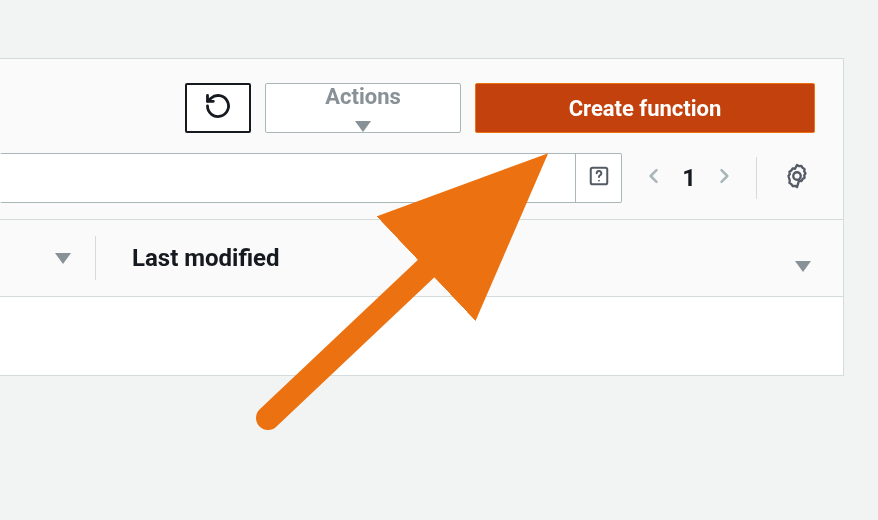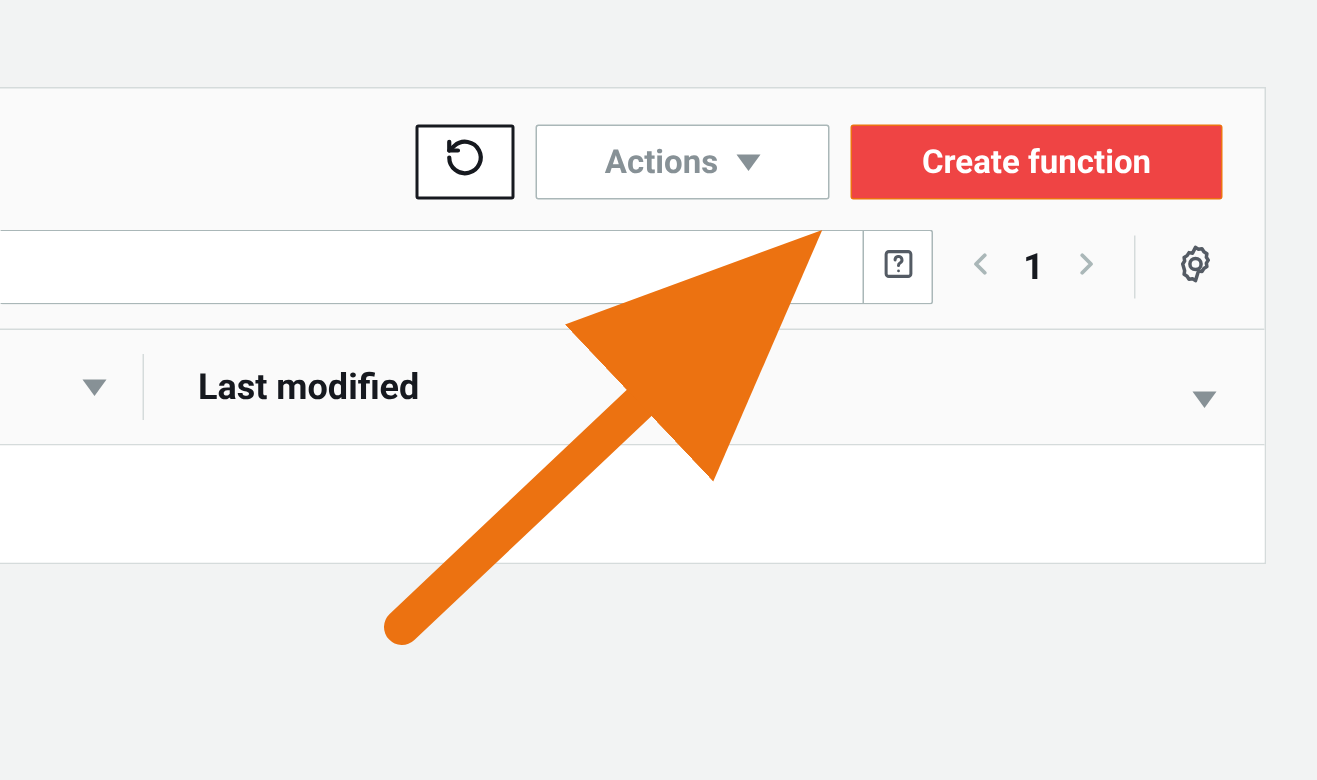--- a/index.html
+++ b/index.html
@@ -42,30 +42,31 @@
       width: 66px;
       border: 2px solid #16191f;
       background: #fff;
     }
     .btn-actions {
       width: 196px;
       border: 1.5px solid #aab7b8;
       background: #fff;
       color: #879196;
       gap: 12px;
+      flex-direction: column;
     }
     .btn-actions .tri {
       width: 0; height: 0;
       border-left: 8px solid transparent;
       border-right: 8px solid transparent;
       border-top: 11px solid #879196;
     }
     .btn-primary {
-      width: 248px;
-      background: #ef4444;
+      width: 340px;
+      background: #c2410c;
       border: 1px solid #ec7211;
       color: #fff;
     }
     .filter-row {
       display: flex;
       align-items: center;
       padding: 2px 28px 16px 0;
       gap: 16px;
     }
     .search-wrap {

